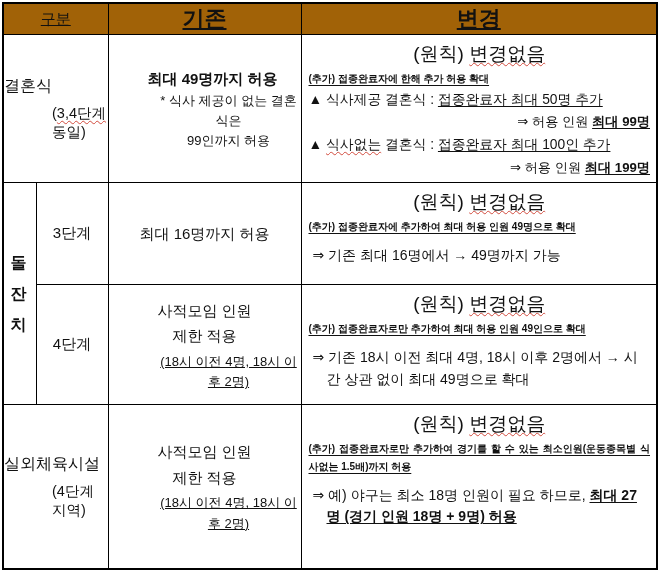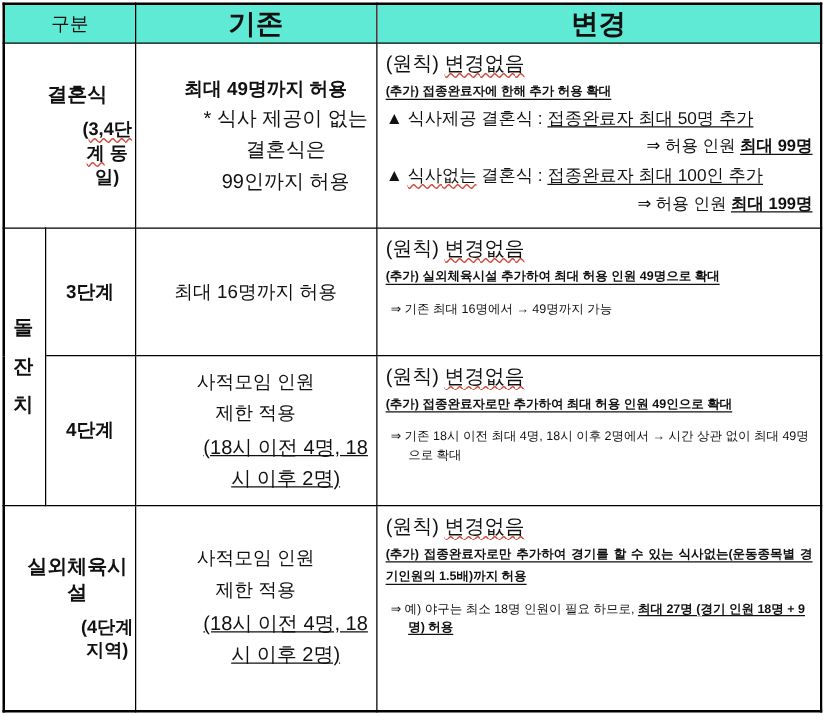--- a/index.html
+++ b/index.html
@@ -7,57 +7,57 @@
     width:658px;height:573px;background:#ffffff;color:#111;
     font-family:"Liberation Sans","DejaVu Sans",sans-serif;
     -webkit-font-smoothing:antialiased;
   }
   table{
     border-collapse:collapse;table-layout:fixed;
     width:654px;margin:2px;border:2px solid #000;
   }
   td,th{border:1px solid #000;padding:0;vertical-align:middle;overflow:hidden;}
   thead th{
-    background:#5eead4;height:26px;font-size:15px;font-weight:normal;
+    background:#a16207;height:26px;font-size:15px;font-weight:normal;text-decoration:underline;
   }
   .th-bold{font-weight:bold;font-size:22px;}
   
-  .cat{text-align:center;font-weight:bold;padding-left:12px;}
+  .cat{font-weight:normal;}
   .cat-title{font-size:16px;}
   .cat-sub{font-size:14.5px;margin-top:7px;margin-left:48px;}
-  .stage{text-align:center;font-weight:bold;font-size:15px;}
+  .stage{text-align:center;font-weight:normal;font-size:15px;}
   .vcell{text-align:center;}
   .vtext{
     display:inline-block;width:1.15em;word-break:break-all;
     font-weight:bold;font-size:16px;line-height:1.95;text-align:left;
   }
   .exist{text-align:center;font-size:15px;padding:2px;}
   .exist-main{font-size:15px;line-height:1.7;}
   .bold{font-weight:bold;margin-left:16px;}
-  .exist-note{font-size:16px;line-height:1.55;margin-left:48px;}
+  .exist-note{font-size:13px;line-height:1.55;margin-left:48px;}
   .gap-top{margin-top:3px;text-decoration:underline;}
   
   .chg{vertical-align:top;padding:4px 6px 3px 7px;font-size:14px;text-align:left;}
   .line{line-height:1.62;}
-  .principle{font-size:16px;}
+  .principle{font-size:19px;text-align:center;}
   .add{
     font-weight:bold;font-size:10px;line-height:1.78;
     text-decoration:underline;text-underline-offset:3px;text-align:justify;
   }
   .bullet{font-size:13.8px;line-height:1.7;}
   .result{font-size:13.2px;margin-left:9px;line-height:1.7;text-align:right;}
   .u{text-decoration:underline;text-underline-offset:2px;text-align:right;}
   .bu{font-weight:bold;text-decoration:underline;text-underline-offset:2px;}
   .wavy{
     text-decoration:underline wavy #D24B3E;
     text-decoration-skip-ink:none;text-decoration-thickness:1px;
     text-underline-offset:2px;
   }
   .note{
-    font-size:10px;line-height:1.55;margin-top:9px;
+    font-size:14px;line-height:1.55;margin-top:9px;
     padding-left:14px;text-indent:-14px;margin-left:4px;
   }
 </style>
 </head>
 <body>
 
 <table>
   <colgroup>
     <col style="width:33px">
       <col style="width:72px">
@@ -96,21 +96,21 @@
     <tr style="height:102px">
       <td rowspan="2" class="vcell">
         <span class="vtext">돌잔치</span>
       </td>
       <td class="stage">3단계</td>
       <td class="exist">
         <div class="exist-main">최대 16명까지 허용</div>
       </td>
       <td class="chg">
         <div class="line principle"><span>(원칙) </span><span class="wavy">변경없음</span></div>
-        <div class="line add">(추가) 실외체육시설 추가하여 최대 허용 인원 49명으로 확대</div>
+        <div class="line add">(추가) 접종완료자에 추가하여 최대 허용 인원 49명으로 확대</div>
         <div class="note">⇒ 기존 최대 16명에서 → 49명까지 가능</div>
       </td>
     </tr>
 
     <tr style="height:120px">
       <td class="stage">4단계</td>
       <td class="exist">
         <div class="exist-main">사적모임 인원</div>
         <div class="exist-main">제한 적용</div>
         <div class="exist-note gap-top">(18시 이전 4명, 18시 이후 2명)</div>
@@ -127,19 +127,19 @@
         <div class="cat-title">실외체육시설</div>
         <div class="cat-sub">(4단계 지역)</div>
       </td>
       <td class="exist">
         <div class="exist-main">사적모임 인원</div>
         <div class="exist-main">제한 적용</div>
         <div class="exist-note gap-top">(18시 이전 4명, 18시 이후 2명)</div>
       </td>
       <td class="chg">
         <div class="line principle"><span>(원칙) </span><span class="wavy">변경없음</span></div>
-        <div class="line add">(추가) 접종완료자로만 추가하여 경기를 할 수 있는 식사없는(운동종목별 경기인원의 1.5배)까지 허용</div>
+        <div class="line add">(추가) 접종완료자로만 추가하여 경기를 할 수 있는 최소인원(운동종목별 식사없는 1.5배)까지 허용</div>
         <div class="note"><span>⇒ 예) 야구는 최소 18명 인원이 필요 하므로, </span><span class="bu">최대 27명 (경기 인원 18명 + 9명) 허용</span></div>
       </td>
     </tr>
 
   </tbody>
 </table>
 
 </body></html>

